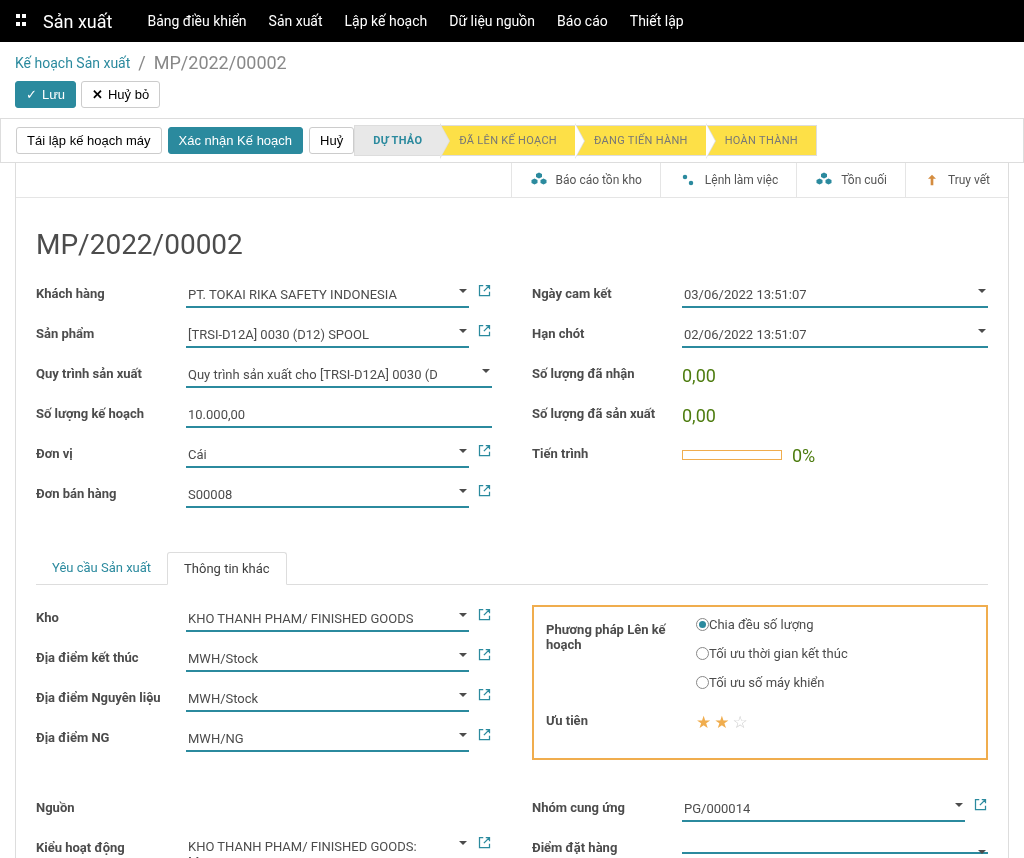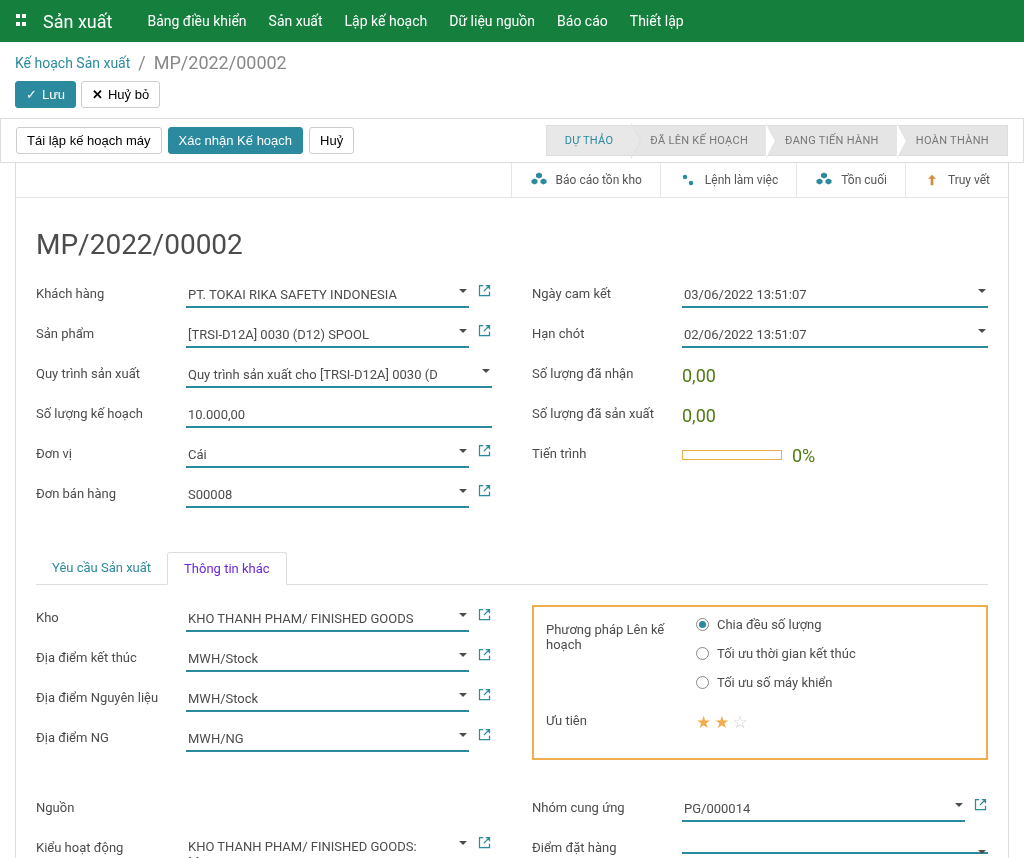--- a/index.html
+++ b/index.html
@@ -1,62 +1,62 @@
 <!DOCTYPE html>
 <html><head>
 <meta charset="utf-8">
 <style>
 *{box-sizing:border-box;margin:0;padding:0}
 body{font-family:-apple-system,BlinkMacSystemFont,"Segoe UI",Roboto,sans-serif;font-size:13px;color:#4c4c4c;background:#fff}
-.topbar{background:#15803d;color:#fff;display:flex;align-items:center;padding:0 15px;height:42px}
+.topbar{background:#000000;color:#fff;display:flex;align-items:center;padding:0 15px;height:42px}
 .apps-icon{display:inline-flex;flex-wrap:wrap;width:16px;height:16px;margin-right:12px}
 .apps-icon span{width:4px;height:4px;background:#fff;margin:1px}
 .app-name{font-size:18px;font-weight:400;margin-right:35px}
 .nav{display:flex;gap:22px}
 .nav a{color:#fff;text-decoration:none;font-size:14px}
 .breadcrumb{padding:10px 15px 8px;display:flex;align-items:center;gap:8px}
 .breadcrumb a{color:#2b8a9e;text-decoration:none;font-size:14px}
 .breadcrumb .sep{color:#888;font-size:18px}
 .breadcrumb .cur{color:#888;font-size:18px}
 .toolbar{padding:0 15px 10px;display:flex;gap:5px}
 .btn{border:1px solid #ccc;background:#fff;padding:5px 10px;border-radius:3px;cursor:pointer;font-size:13px;display:inline-flex;align-items:center;gap:5px}
 .btn-primary{background:#2b8a9e;border-color:#2b8a9e;color:#fff}
 .check{display:inline-block}
 .x-ic{display:inline-block;font-weight:bold}
-.actbar{padding:6px 15px;border:1px solid #ddd;display:flex;align-items:center;justify-content:space-between}
+.actbar{padding:6px 15px;border:1px solid #ddd;display:flex;align-items:center;}
 .actbar-l{display:flex;gap:6px}
 .status{display:flex;align-items:stretch;position:relative}
-.status-item{padding:8px 18px;font-size:11px;letter-spacing:.3px;color:#777;background:#e5e5e5;position:relative;border:1px solid #ddd;border-left:none}
+.status-item{padding:8px 18px;font-size:11px;letter-spacing:.3px;color:#777;background:#fde047;position:relative;border:1px solid #ddd;border-left:none}
 .status-item:first-child{border-left:1px solid #ddd}
-.status-item.active{background:#e8e8e8;color:#2b8a9e;font-weight:400}
+.status-item.active{background:#e8e8e8;color:#2b8a9e;font-weight:700}
 .status-item::after{content:"";position:absolute;right:-9px;top:50%;transform:translateY(-50%);width:0;height:0;border-top:17px solid transparent;border-bottom:17px solid transparent;border-left:9px solid #fff;z-index:2}
 .status-item.active::after{border-left-color:#e8e8e8}
 .status-item::before{content:"";position:absolute;right:-10px;top:50%;transform:translateY(-50%);width:0;height:0;border-top:18px solid transparent;border-bottom:18px solid transparent;border-left:10px solid #ddd;z-index:1}
 .status-item:last-child::before,.status-item:last-child::after{display:none}
 .sheet{margin:0 15px;border:1px solid #ddd;background:#fff;border-top:none;padding-bottom:30px}
 .statbtns{display:flex;justify-content:flex-end;border-bottom:1px solid #e5e5e5}
 .statbtn{border-left:1px solid #e5e5e5;padding:8px 18px;display:flex;align-items:center;gap:8px;cursor:pointer;font-size:12px;color:#555;min-width:100px}
 .title{font-size:28px;padding:30px 20px 20px;color:#4c4c4c}
 .form{padding:0 20px}
 .row{display:flex;gap:40px}
 .col{flex:1}
 .fld{display:flex;align-items:center;margin-bottom:12px;min-height:28px}
-.fld-l{width:150px;font-weight:400;font-size:13px;color:#4c4c4c;flex-shrink:0;align-self:flex-start;padding-top:5px}
+.fld-l{width:150px;font-weight:700;font-size:13px;color:#4c4c4c;flex-shrink:0;align-self:flex-start;padding-top:5px}
 .fld-w{flex:1;display:flex;gap:8px}
 .inp{flex:1;position:relative;border-bottom:2px solid #2b8a9e;padding:4px 20px 4px 2px;font-size:13px;color:#4c4c4c;cursor:pointer;background:#fff}
 .inp .car{position:absolute;right:2px;top:6px;width:0;height:0;border-left:4px solid transparent;border-right:4px solid transparent;border-top:4px solid #4c4c4c}
 .ext{color:#2b8a9e;cursor:pointer;font-size:14px}
 .fld-v{font-size:18px;color:#4d7c0f}
 .prog{display:flex;align-items:center;gap:10px}
 .pbar{width:100px;height:10px;border:1px solid #f0ad4e;background:#fff}
 .tabs{display:flex;margin:30px 20px 0;border-bottom:1px solid #ddd}
 .tab{padding:8px 16px;cursor:pointer;color:#2b8a9e;font-size:13px;position:relative;bottom:-1px}
-.tab.active{border:1px solid #ddd;border-bottom:1px solid #fff;border-radius:3px 3px 0 0;color:#6d28d9;background:#fff}
+.tab.active{border:1px solid #ddd;border-bottom:1px solid #fff;border-radius:3px 3px 0 0;color:#404040;background:#fff}
 .box{border:2px solid #f0ad4e;padding:10px 12px}
-.radio{display:flex;align-items:center;gap:8px;margin-bottom:6px;cursor:pointer}
+.radio{display:flex;align-items:center;margin-bottom:6px;cursor:pointer}
 .rdot{width:13px;height:13px;border:1px solid #888;border-radius:50%;display:inline-flex;align-items:center;justify-content:center;flex-shrink:0}
 .rdot.on::after{content:"";width:7px;height:7px;background:#2b8a9e;border-radius:50%}
 .stars{display:flex;gap:3px;font-size:17px}
 .star{color:#f0ad4e;cursor:pointer}
 .star.off{color:#ccc}
 svg.ext-ic{width:15px;height:15px;stroke:#2b8a9e;fill:none;stroke-width:2}
 svg.cubes{width:18px;height:18px;fill:#2b8a9e}
 svg.gears{width:18px;height:18px;fill:#2b8a9e}
 svg.arrw{width:16px;height:16px;fill:#d48c3f}
 </style>

